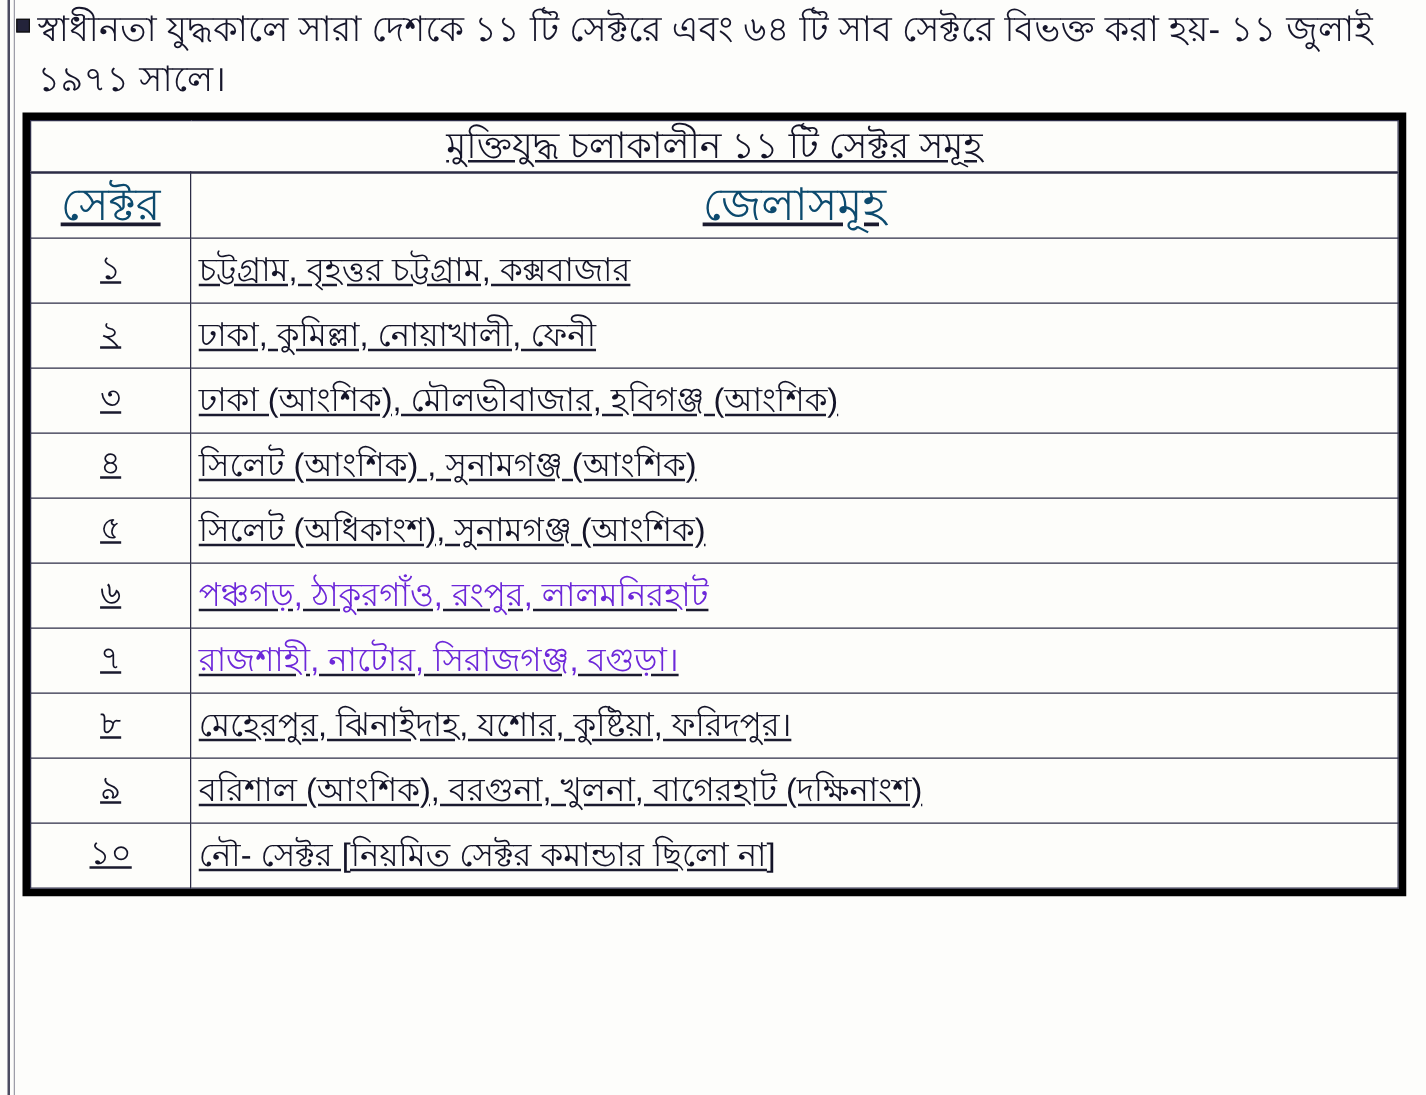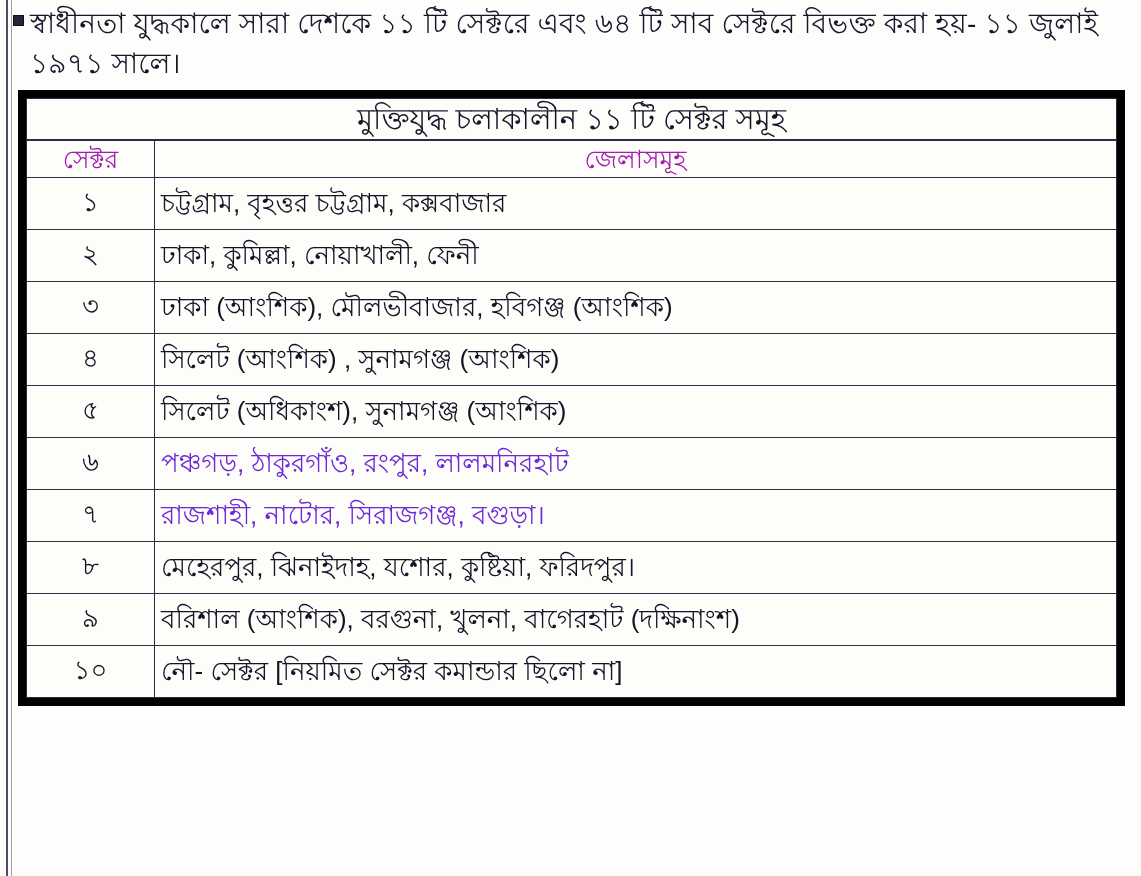--- a/index.html
+++ b/index.html
@@ -73,22 +73,23 @@
     left: 11px;
     width: 1px;
     opacity: 0.45;
   }
 
   
   .table-wrap {
     margin-top: 6px;
     margin-left: 8px;
     margin-right: 6px;
-    border: 8px solid #000000;
+    border: 6px solid #000000;
     background: #fdfdfa;
+    text-decoration: underline;
   }
   table.sector-table {
     width: 100%;
     border-collapse: collapse;
     table-layout: fixed;
   }
   table.sector-table td,
   table.sector-table th {
     border: 1px solid #2c2c46;
     padding: 2px 6px;
@@ -101,24 +102,24 @@
     line-height: 1.25;
     padding: 4px 6px 6px 6px;
     color: #141428;
     border-bottom: 2px solid #2c2c46 !important;
   }
   .col-sector {
     width: 128px;
   }
   .hdr-cell {
     text-align: center;
-    font-size: 25px;
+    font-size: 36px;
     line-height: 1.3;
     padding: 5px 6px 7px 6px;
-    color: #a21caf;
+    color: #0c4a6e;
   }
   .num-cell {
     text-align: center;
     font-size: 26px;
     color: #141428;
     height: 47px;
   }
   .dist-cell {
     text-align: left;
     font-size: 26px;

